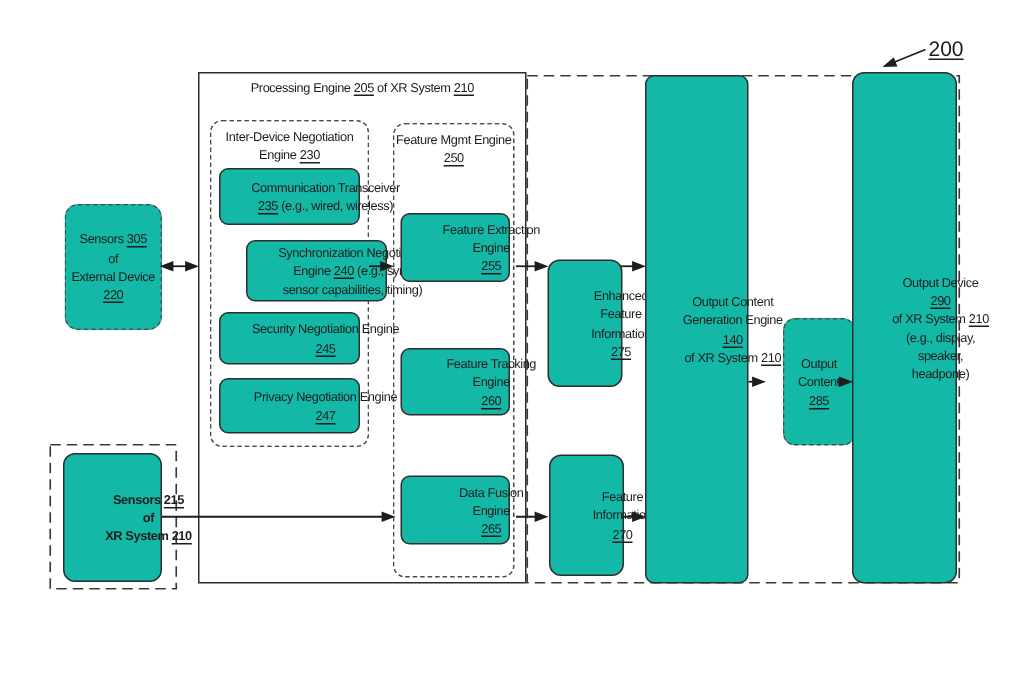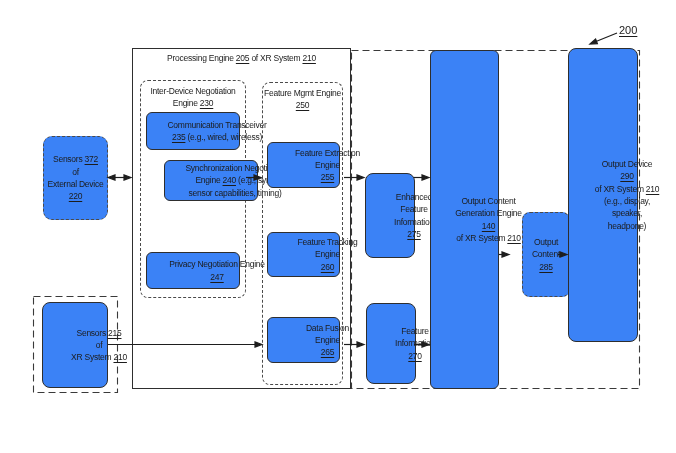--- a/index.html
+++ b/index.html
@@ -1,80 +1,83 @@
 <!DOCTYPE html>
 <html><head>
 <meta charset="utf-8">
 <style>
   html,body{margin:0;padding:0;background:#ffffff;}
   #canvas{
     position:relative;width:676px;height:453px;background:#ffffff;
     font-family:"Liberation Sans",sans-serif;color:#1c1c1c;overflow:hidden;
   }
   .box{
-    position:absolute;box-sizing:border-box;background:#3b82f6;
+    position:absolute;box-sizing:border-box;background:#14b8a6;
     display:flex;align-items:center;justify-content:center;text-align:center;
     font-size:8.5px;line-height:12.3px;letter-spacing:-0.25px;white-space:pre;
     z-index:2;
   }
   .solid{border:1.2px solid #2e2e2e;padding-left:48px;}
   .dash{border:1px dashed #4a4a4a;}
   .r6{border-radius:6px;}
   .r8{border-radius:8px;}
   .r9{border-radius:9px;}
   .container{background:transparent;align-items:flex-start;}
   .title{
     position:absolute;left:0;right:0;text-align:center;
     font-size:8.5px;line-height:12.3px;letter-spacing:-0.25px;white-space:pre;
   }
   .u{text-decoration:underline;text-underline-offset:1.5px;}
   #ref-label{
-    position:absolute;left:619px;top:24px;width:30px;font-size:11px;
+    position:absolute;left:619px;top:24px;width:30px;font-size:14px;
     text-decoration:underline;text-underline-offset:1.5px;z-index:3;
   }
   svg{position:absolute;left:0;top:0;pointer-events:none;}
   #bg-svg{z-index:0;}
   #arrow-svg{z-index:4;}
 </style>
 </head>
 <body>
 
 <div id="canvas">
 
   <svg id="bg-svg" width="676" height="453" viewBox="0 0 676 453">
     <rect x="351.5" y="50.5" width="288" height="338" fill="none" stroke="#3a3a3a" stroke-width="1.1" stroke-dasharray="7 4"></rect>
     <rect x="33.5" y="296.5" width="84" height="96" fill="none" stroke="#3a3a3a" stroke-width="1.1" stroke-dasharray="7 4"></rect>
   </svg>
 
   <div id="ref-label">200</div>
 
   <div class="box dash r9" style="left:43px;top:136px;width:65px;height:84px;">
-    <span>Sensors <span class="u">372</span><br>of<br>External Device<br><span class="u">220</span></span>
+    <span>Sensors <span class="u">305</span><br>of<br>External Device<br><span class="u">220</span></span>
   </div>
 
-  <div class="box solid r8" style="left:42px;top:302px;width:66px;height:86px;">
+  <div class="box solid r8" style="left:42px;top:302px;width:66px;height:86px;font-weight:bold;">
     <span>Sensors <span class="u">215</span><br>of<br>XR System <span class="u">210</span></span>
   </div>
 
   <div class="box solid container" style="left:132px;top:48px;width:219px;height:341px;z-index:1;">
     <div class="title" style="top:3px;">Processing Engine <span class="u">205</span> of XR System <span class="u">210</span></div>
   </div>
 
   <div class="box dash r8 container" style="left:140px;top:80px;width:106px;height:218px;">
     <div class="title" style="top:4px;">Inter-Device Negotiation<br>Engine <span class="u">230</span></div>
   </div>
 
   <div class="box solid r6" style="left:146px;top:112px;width:94px;height:38px;">
     <span>Communication Transceiver<br><span class="u">235</span> (e.g., wired, wireless)</span>
   </div>
 
   <div class="box solid r6" style="left:164px;top:160px;width:94px;height:41px;">
     <span>Synchronization Negotiation<br>Engine <span class="u">240</span> (e.g., sync<br>sensor capabilities, timing)</span>
   </div>
 
+  <div class="box solid r6" style="left:146px;top:208px;width:94px;height:35px;">
+    <span>Security Negotiation Engine<br><span class="u">245</span></span>
+  </div>
 
   <div class="box solid r6" style="left:146px;top:252px;width:94px;height:37px;">
     <span>Privacy Negotiation Engine<br><span class="u">247</span></span>
   </div>
 
   <div class="box dash r8 container" style="left:262px;top:82px;width:81px;height:303px;">
     <div class="title" style="top:4px;">Feature Mgmt Engine<br><span class="u">250</span></div>
   </div>
 
   <div class="box solid r6" style="left:267px;top:142px;width:73px;height:46px;">
@@ -98,21 +101,21 @@
   </div>
 
   <div class="box solid r6" style="left:430px;top:50px;width:69px;height:339px;">
     <span>Output Content<br>Generation Engine<br><span class="u">140</span><br>of XR System <span class="u">210</span></span>
   </div>
 
   <div class="box dash r8" style="left:510px;top:212px;width:48px;height:85px;margin-left:12px;">
     <span>Output<br>Content<br><span class="u">285</span></span>
   </div>
 
-  <div class="box solid r8" style="left:568px;top:48px;width:70px;height:294px;">
+  <div class="box solid r8" style="left:568px;top:48px;width:70px;height:341px;">
     <span>Output Device<br><span class="u">290</span><br>of XR System <span class="u">210</span><br>(e.g., display,<br>speaker,<br>headpone)</span>
   </div>
 
   <svg id="arrow-svg" width="676" height="453" viewBox="0 0 676 453">
     <g stroke="#1e1e1e" stroke-width="1.2" fill="#1e1e1e">
 
       <g>
         <line x1="114" y1="177.5" x2="125" y2="177.5"></line>
         <polygon points="108,177.5 115,174.9 115,180.1"></polygon>
         <polygon points="131,177.5 124,174.9 124,180.1"></polygon>

